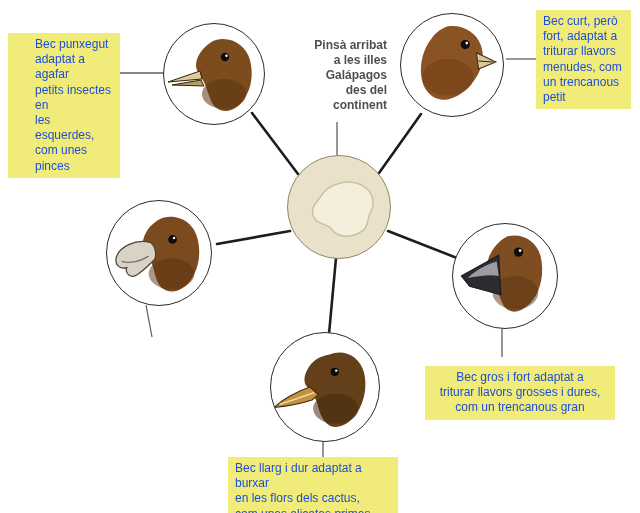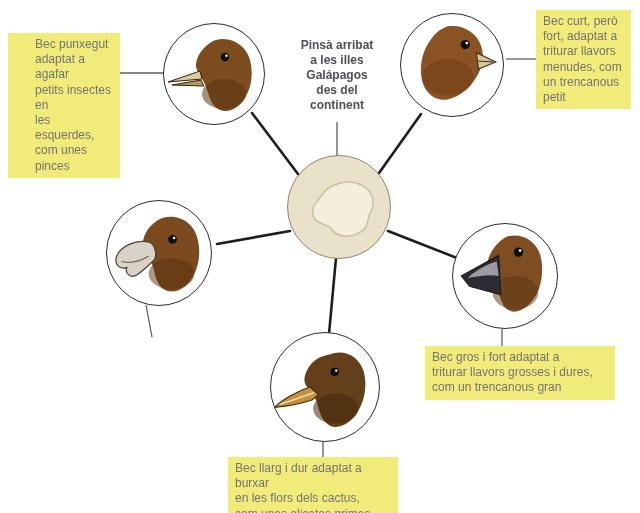--- a/index.html
+++ b/index.html
@@ -10,27 +10,27 @@
   .overlay{position:absolute;left:0;top:0;z-index:1;}
   .circle{
     position:absolute;border-radius:50%;background:#ffffff;
     border:1.6px solid #2b2b2b;box-sizing:border-box;overflow:hidden;z-index:2;
   }
   .circle svg{width:100%;height:100%;display:block;}
   .central{
     background:#e9e1ca;border:1.3px solid #8f866b;
   }
   .note{
-    position:absolute;z-index:3;background:#f1ec7a;color:#737373;
+    position:absolute;z-index:3;background:#f1ec7a;color:#1d4ed8;
     font-size:12px;line-height:15.2px;padding:4px 7px;box-sizing:border-box;
     white-space:pre-line;
   }
   .center-caption{
     position:absolute;z-index:3;color:#4e4f54;font-weight:bold;
-    font-size:12px;line-height:15px;text-align:center;white-space:pre-line;
+    font-size:12px;line-height:15px;text-align:right;white-space:pre-line;
   }
 </style>
 </head>
 <body>
 
 <div class="canvas">
 
   <svg class="overlay" width="640" height="513">
 
     <g stroke="#1d1d1d" stroke-width="2.6" stroke-linecap="round">
@@ -125,21 +125,21 @@
 com unes pinces</div>
 
   <div class="note" style="left:536px;top:10px;width:95px;">Bec curt, però
 fort, adaptat a
 triturar llavors
 menudes, com
 un trencanous
 petit</div>
 
 
-  <div class="note" style="left:425px;top:346px;width:190px;">Bec gros i fort adaptat a
+  <div class="note" style="left:425px;top:366px;width:190px;text-align:center;">Bec gros i fort adaptat a
 triturar llavors grosses i dures,
 com un trencanous gran</div>
 
   <div class="note" style="left:228px;top:457px;width:170px;">Bec llarg i dur adaptat a burxar
 en les flors dels cactus,
 com unes alicates primes</div>
 
 </div>
 
 </body></html>

